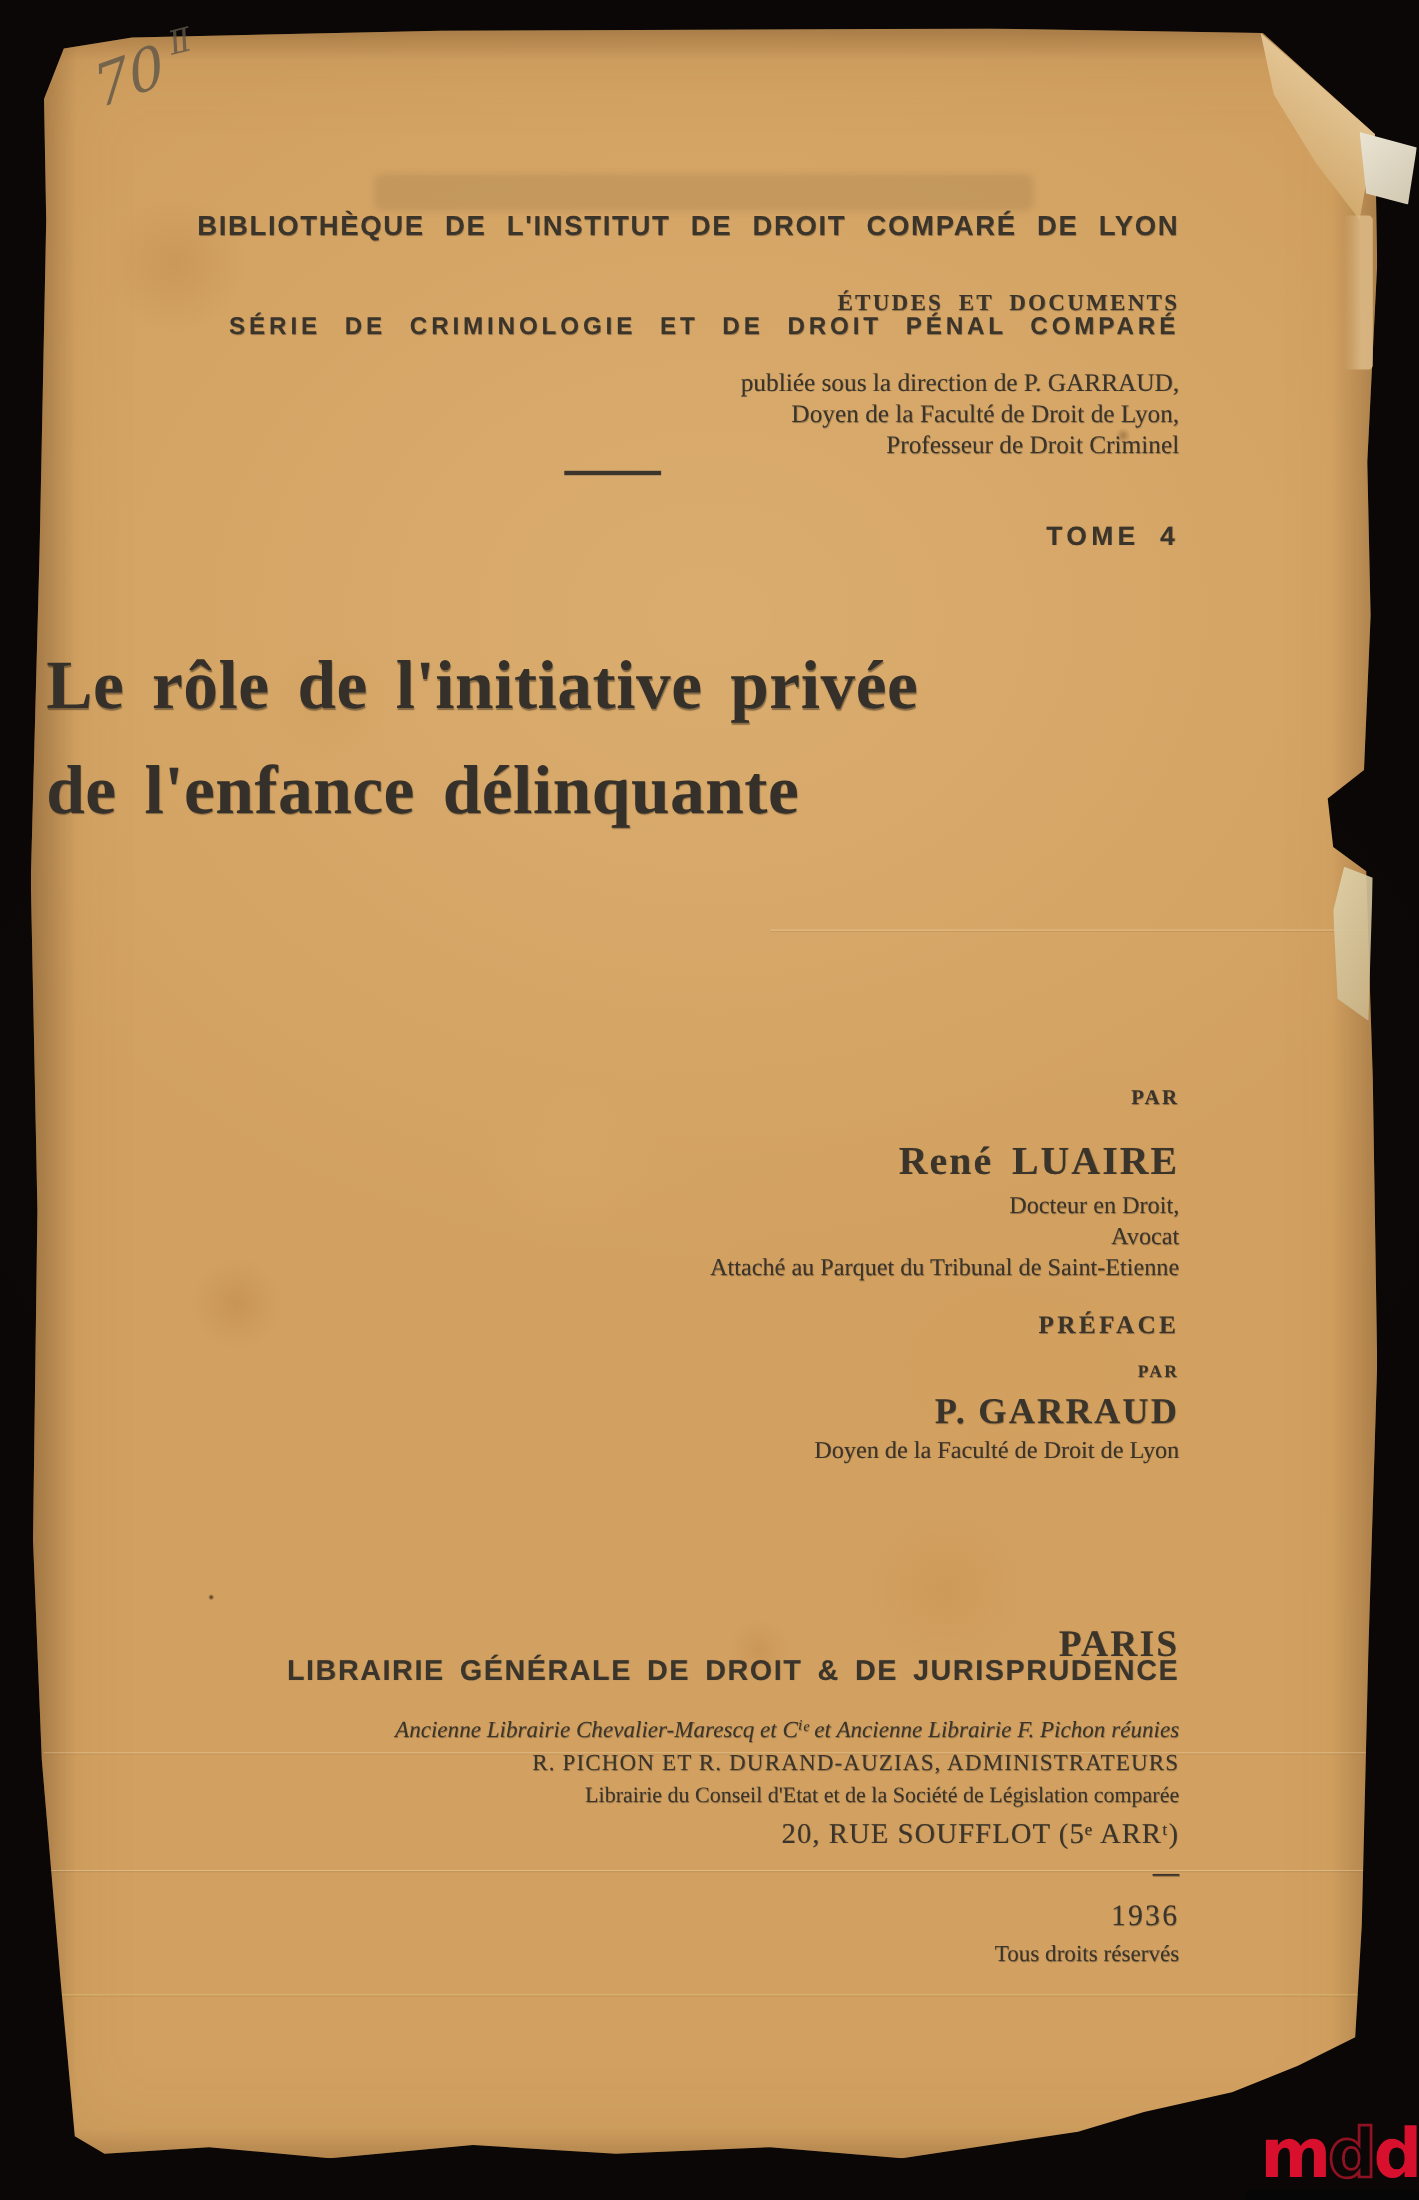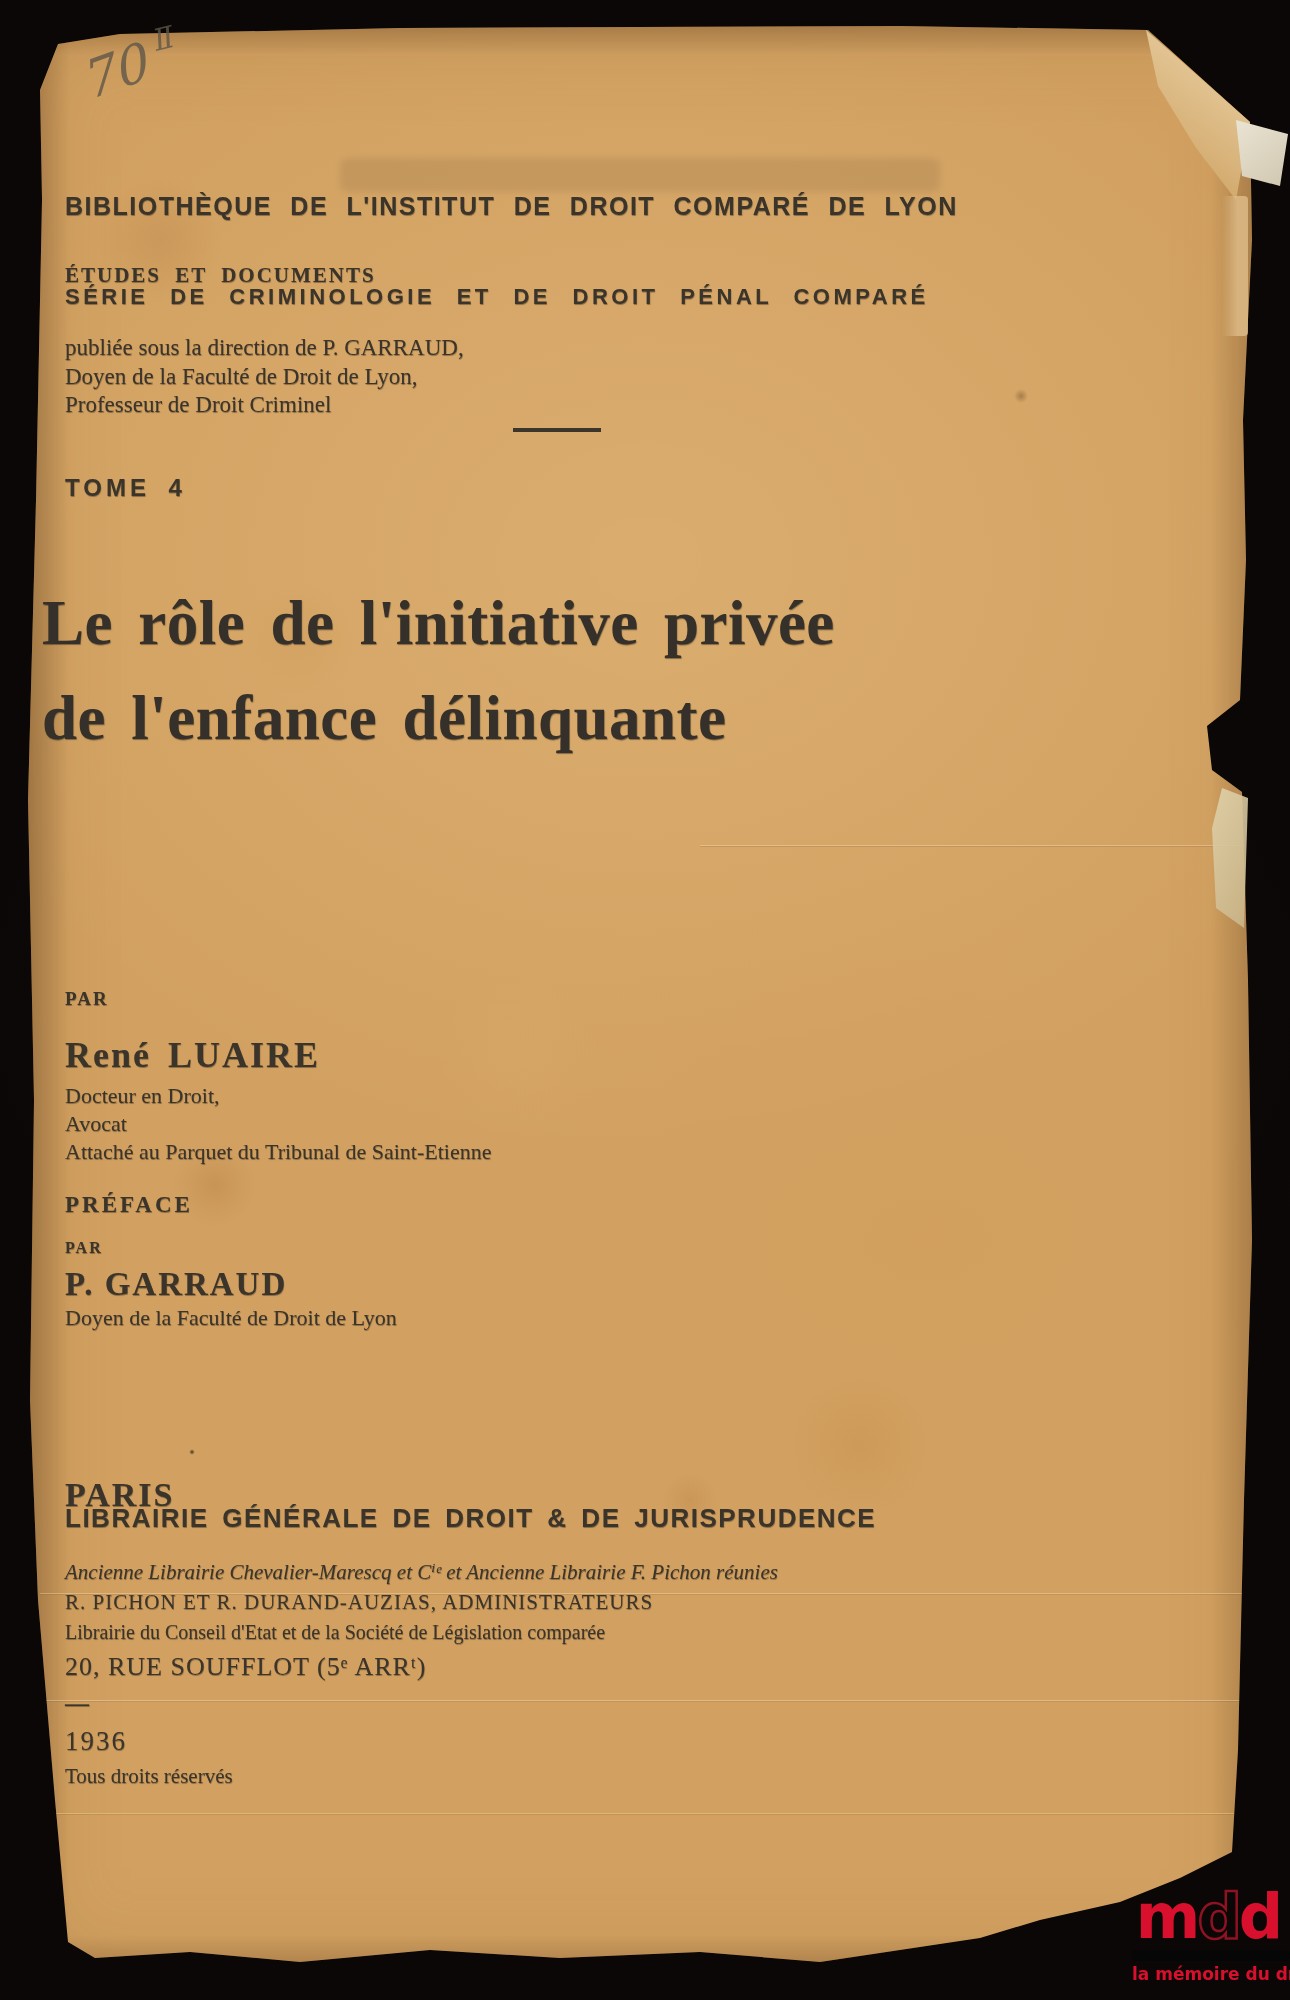--- a/index.html
+++ b/index.html
@@ -69,22 +69,22 @@
   
   .handwriting{
     position:absolute;left:84px;top:40px;color:rgba(95,86,72,.8);
     transform:rotate(-20deg);font-style:italic;
     font-family:"DejaVu Serif",serif;
   }
   .hand-num{font-size:52px;line-height:52px;display:inline-block;transform:skewX(-8deg);}
   .hand-rom{font-size:30px;display:inline-block;position:relative;top:-22px;left:6px;transform:rotate(6deg);}
   
   .textcol{position:absolute;left:42px;top:0;width:1030px;color:#3a342b;}
-  .line{position:absolute;width:100%;text-align:left;white-space:nowrap;
-        text-shadow:.5px .7px .7px rgba(55,42,28,.45);padding-left:23px;}
+  .line{position:absolute;width:100%;text-align:right;white-space:nowrap;
+        text-shadow:.5px .7px .7px rgba(55,42,28,.45);}
   .f-sans{font-family:"Liberation Sans","DejaVu Sans",sans-serif;}
   .f-serif{font-family:"Liberation Serif","DejaVu Serif",serif;margin-top:20px;}
   .bib1{top:192px;font-size:25px;font-weight:700;letter-spacing:1.5px;word-spacing:10px;}
   .bib2{top:243px;font-size:21px;font-weight:700;letter-spacing:2px;word-spacing:7px;}
   .bib3{top:284px;font-size:22px;font-weight:700;letter-spacing:3.5px;word-spacing:12px;}
   .bib4{top:315px;font-size:23px;}
   .bib5{top:344px;font-size:23px;}
   .bib6{top:372px;font-size:23px;}
   .rule1{position:absolute;top:428px;left:50%;width:88px;margin-left:-44px;border-top:4px solid #3b352c;}
   .tome{top:474px;font-size:24px;font-weight:700;letter-spacing:4px;word-spacing:8px;}
@@ -105,21 +105,21 @@
   .former{top:1540px;font-size:21px;font-style:italic;}
   .admins{top:1570px;font-size:21px;letter-spacing:1px;}
   .bookshop{top:1601px;font-size:20px;}
   .address{top:1632px;font-size:26px;letter-spacing:1px;}
   .dash{top:1670px;font-size:24px;font-weight:700;}
   .year{top:1706px;font-size:27px;letter-spacing:2px;}
   .rights{top:1744px;font-size:21px;}
   
   .mdd{position:absolute;left:1126px;top:1886px;width:164px;}
   .mdd-word{font-family:"DejaVu Sans","Liberation Sans",sans-serif;font-weight:700;
-            font-size:62px;line-height:62px;letter-spacing:-3px;color:#d8102e;text-align:center;}
+            font-size:62px;line-height:62px;letter-spacing:-3px;color:#d8102e;text-align:right;margin-top:41px;}
   .mdd-d-outline{color:transparent;-webkit-text-stroke:2.5px #8f1222;}
   .mdd-bar{height:11px;background:#060606;border-radius:5px;margin:2px 0 3px 6px;width:158px;}
   .mdd-tagline{font-family:"DejaVu Sans","Liberation Sans",sans-serif;font-weight:700;
                font-size:17px;color:#d8102e;white-space:nowrap;margin-left:6px;}
 </style>
 </head>
 <body>
 
 <div class="photo">
 

